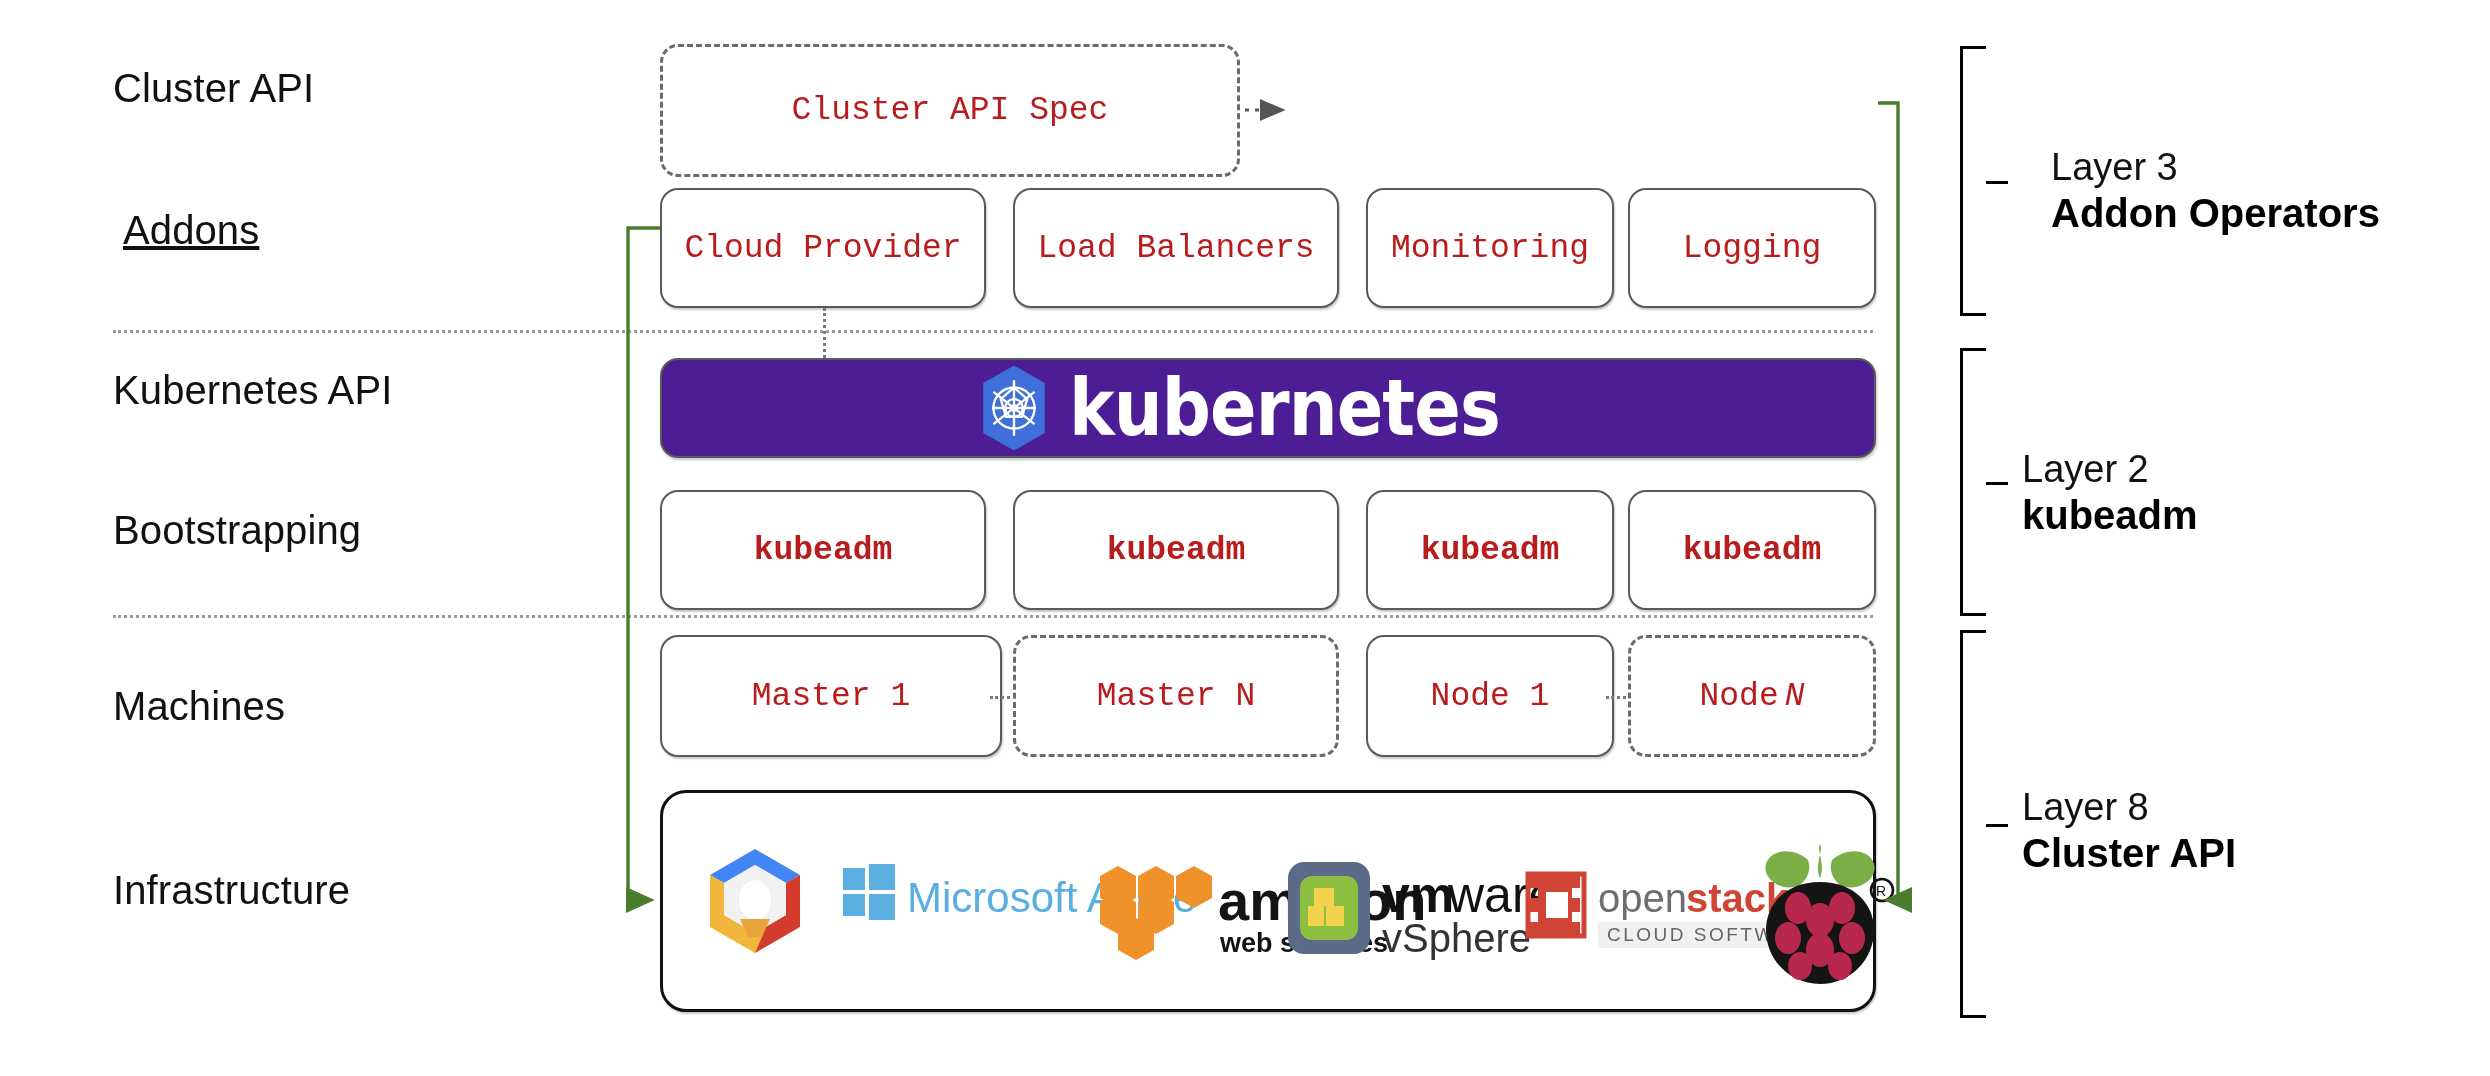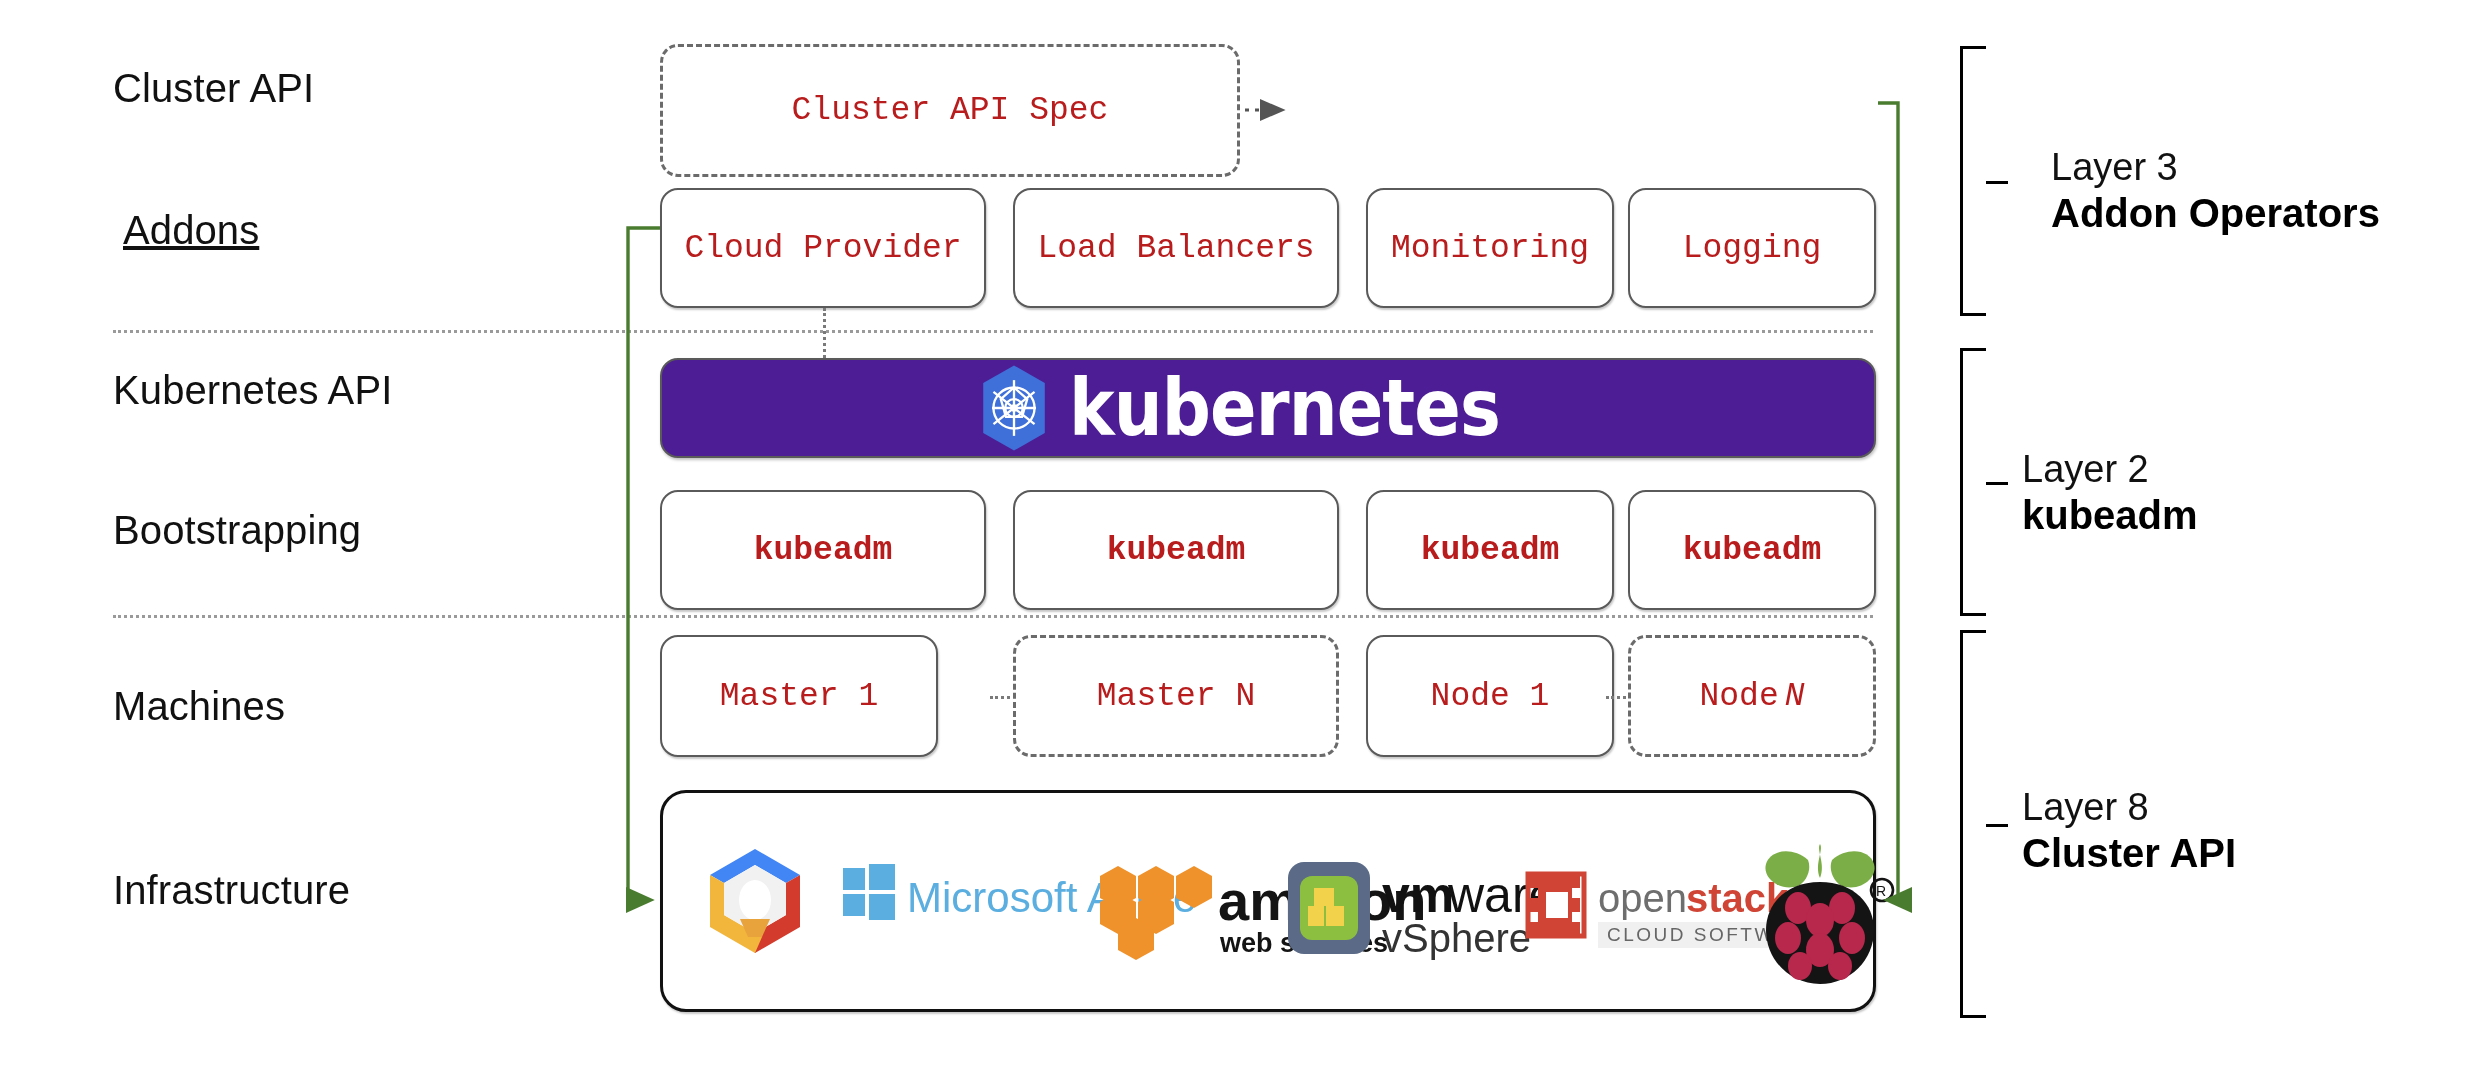--- a/index.html
+++ b/index.html
@@ -175,21 +175,21 @@
   <div class="nbox bold" style="left:1013px; top:490px; width:326px; height:120px;">
     <span>kubeadm</span>
   </div>
   <div class="nbox bold" style="left:1366px; top:490px; width:248px; height:120px;">
     <span>kubeadm</span>
   </div>
   <div class="nbox bold" style="left:1628px; top:490px; width:248px; height:120px;">
     <span>kubeadm</span>
   </div>
 
-  <div class="nbox" style="left:660px; top:635px; width:278px; height:122px;">
+  <div class="nbox" style="left:660px; top:635px; width:342px; height:122px;">
     <span>Master 1</span>
   </div>
   <div class="hdot-small" style="left:990px; top:696px; width:20px;"></div>
   <div class="nbox dashed" style="left:1013px; top:635px; width:326px; height:122px;">
     <span>Master N</span>
   </div>
   <div class="nbox" style="left:1366px; top:635px; width:248px; height:122px;">
     <span>Node 1</span>
   </div>
   <div class="hdot-small" style="left:1606px; top:696px; width:20px;"></div>

